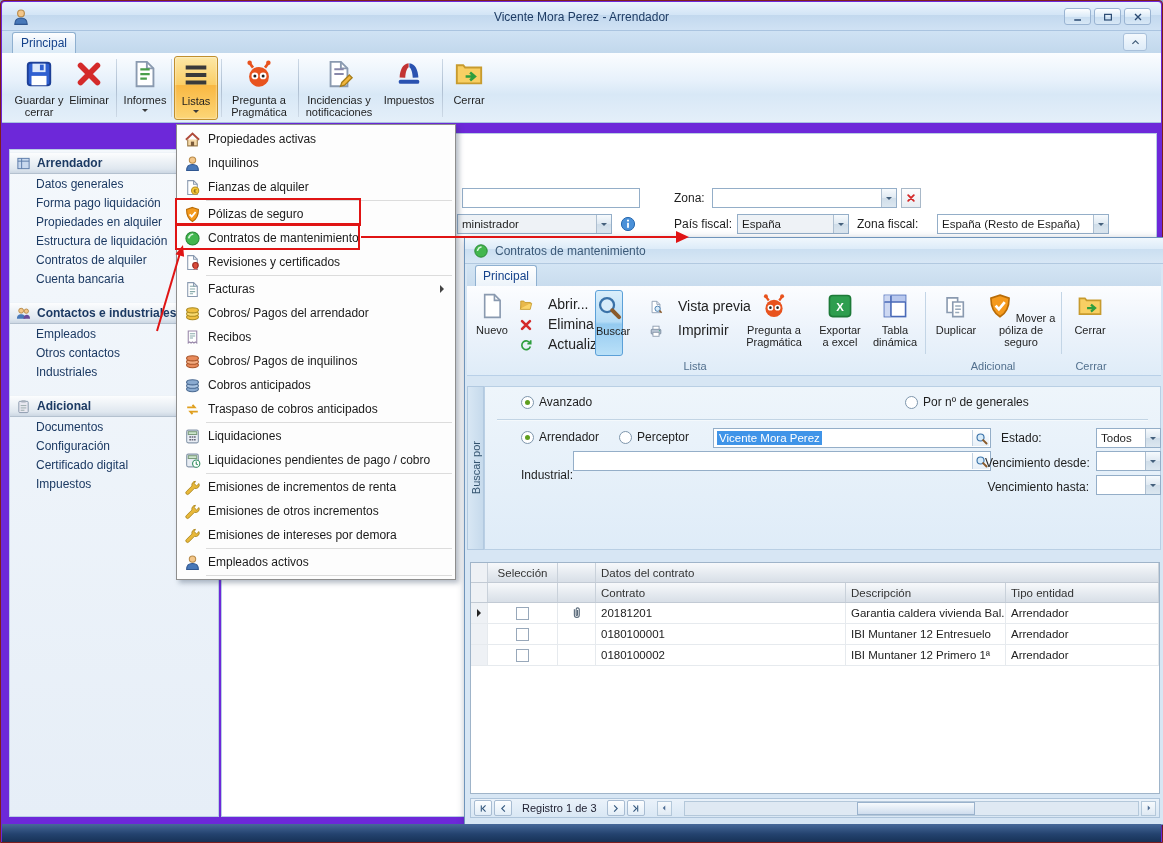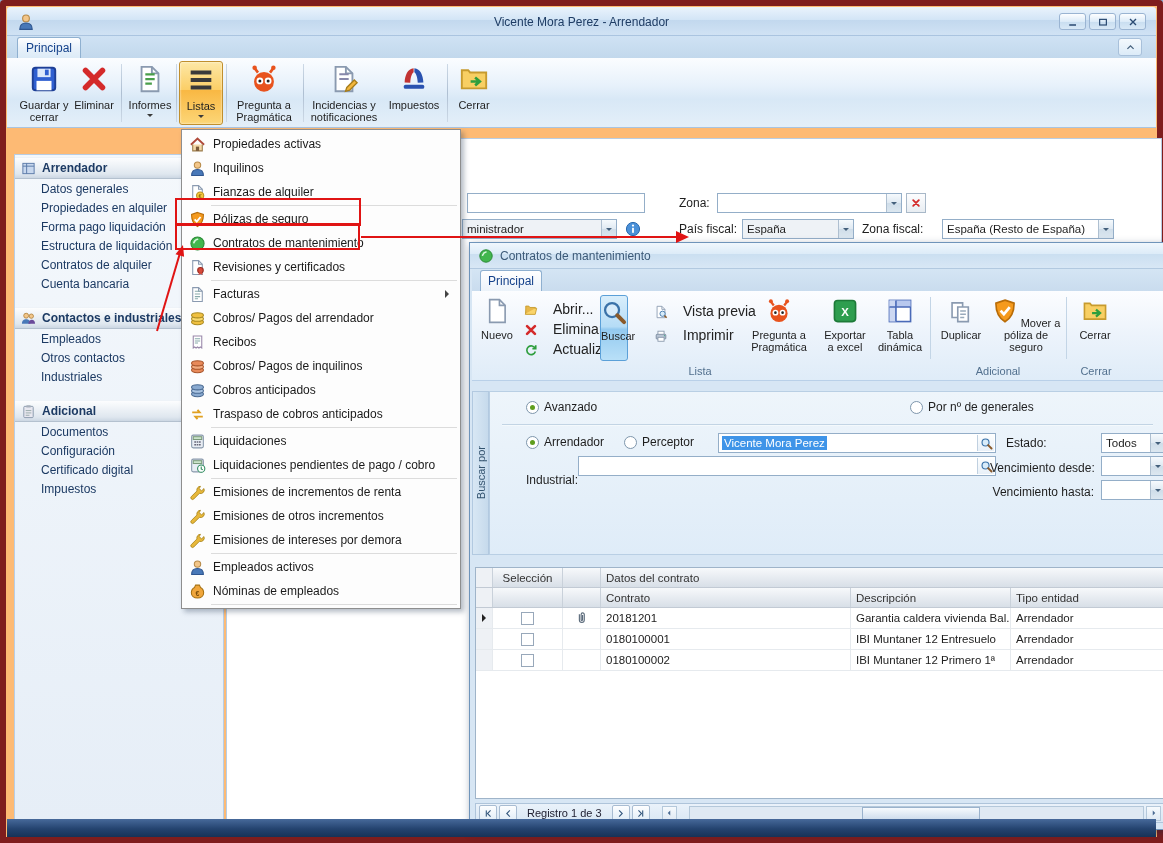--- a/index.html
+++ b/index.html
@@ -2,21 +2,21 @@
 <html><head>
 <meta charset="utf-8">
 <style>
 *{margin:0;padding:0;box-sizing:border-box}
 html,body{width:1163px;height:843px}
 body{position:relative;font-family:"Liberation Sans",sans-serif;font-size:12px;color:#222;background:#8fb0d4;overflow:hidden}
 .icon{display:inline-block;line-height:0}
 .icon svg{width:100%;height:100%;display:block}
 
 
-.frame{position:absolute;inset:0;border:6px solid #7f1d1d;border-radius:4px 4px 0 0;background:#fdba74}
+.frame{position:absolute;inset:0;border:1px solid #7f1d1d;border-radius:4px 4px 0 0;background:#6d28d9}
 .titlebar{position:absolute;left:1px;top:1px;right:1px;height:29px;border-radius:3px 3px 0 0;background:linear-gradient(#eaf3fc,#d3e5f6 45%,#c2d8ee 46%,#d0e2f4);border-bottom:1px solid #aac4e0}
 .apptitle{position:absolute;left:0;right:0;top:8px;text-align:center;font-size:12px;color:#1e3c64}
 .appicon{position:absolute;left:10px;top:6px;width:18px;height:18px}
 .winbtns{position:absolute;right:10px;top:6px;display:flex;gap:3px}
 .winbtn{width:27px;height:17px;border:1px solid #9ab4d2;border-radius:3px;background:linear-gradient(#fdfeff,#dcebf8 50%,#c8ddf0 51%,#d8e8f6);display:flex;align-items:center;justify-content:center;cursor:pointer}
 .winbtn .icon{width:12px;height:12px}
 
 
 .tabrow{position:absolute;left:1px;top:30px;right:1px;height:22px;background:linear-gradient(#cfe2f4,#c2d8ec)}
 .tab-main{position:absolute;left:10px;top:1px;width:64px;height:21px;background:linear-gradient(#fefeff,#e8f1fa 50%,#dcebf7);border:1px solid #8fb0d0;border-bottom:none;border-radius:3px 3px 0 0;text-align:center;padding-top:3px;color:#15428b;cursor:pointer}
@@ -281,22 +281,22 @@
     <div class="sbh first">
       <span class="icon">
           <svg viewBox="0 0 16 16">
             <rect x="2" y="2.5" width="12" height="11" fill="#c8d8ee" stroke="#5a7aa8"></rect>
             <path d="M2 5.5h12M6 2.5v11" stroke="#5a7aa8"></path>
           </svg>
         </span>
       <span>Arrendador</span>
     </div>
     <div class="sbi">Datos generales</div>
+    <div class="sbi">Forma pago liquidación</div>
     <div class="sbi">Propiedades en alquiler</div>
-    <div class="sbi">Forma pago liquidación</div>
     <div class="sbi">Estructura de liquidación</div>
     <div class="sbi">Contratos de alquiler</div>
     <div class="sbi">Cuenta bancaria</div>
 
     <div class="sbh">
       <span class="icon">
           <svg viewBox="0 0 16 16">
             <circle cx="5.5" cy="5" r="2.6" fill="#f3c689" stroke="#b88b4a"></circle>
             <path d="M1 13.5c0-3.6 2.2-4.8 4.5-4.8S10 9.9 10 13.5z" fill="#4878b8"></path>
             <circle cx="11" cy="5.5" r="2.3" fill="#f3c689" stroke="#b88b4a"></circle>
@@ -495,29 +495,20 @@
       </div>
     <div class="msep"></div>
     <div class="mi">
         <span class="micon icon">
           <svg viewBox="0 0 16 16">
             <circle cx="8" cy="4.8" r="3" fill="#f3c689" stroke="#b88b4a"></circle>
             <path d="M2.5 14.5c0-4.2 3-5.6 5.5-5.6s5.5 1.4 5.5 5.6z" fill="#4878b8" stroke="#2f5690"></path>
           </svg>
         </span>
         <span>Empleados activos</span>
-      </div>
-    <div class="mi">
-        <span class="micon icon">
-          <svg viewBox="0 0 16 16">
-            <path d="M6.2 2h3.6l1 2.2c2 1 3 2.8 3 5 0 3-2.4 5-5.8 5S2.2 12.2 2.2 9.2c0-2.2 1-4 3-5z" fill="#f0a63c" stroke="#a6700f"></path>
-            <text x="8" y="11.8" font-size="6.5" text-anchor="middle" fill="#7a4c08" font-weight="bold">€</text>
-          </svg>
-        </span>
-        <span>Nóminas de empleados</span>
       </div>
     <div class="msep"></div>
   </div>
 
   <div class="child">
     <div class="ctitle">
       <span class="icon">
           <svg viewBox="0 0 16 16">
             <circle cx="8" cy="8" r="6.2" fill="#42b64e" stroke="#2a8a36"></circle>
             <path d="M4.6 7.2c.8-2 2-3 3.4-3.2" stroke="#d8f5dc" stroke-width="1.6" fill="none" stroke-linecap="round"></path>

